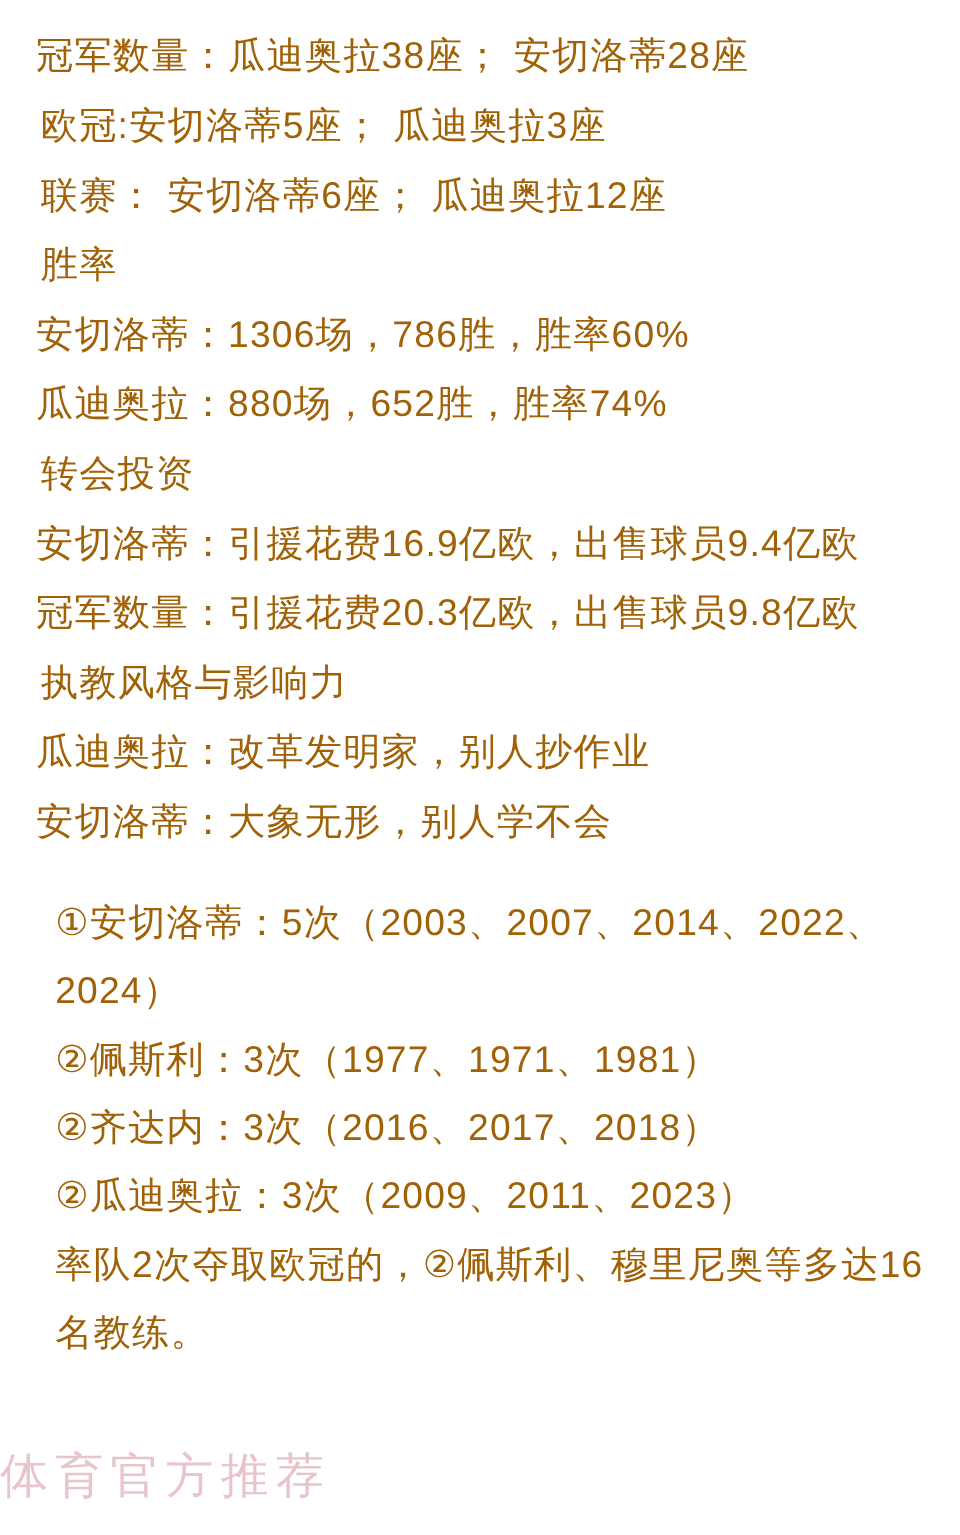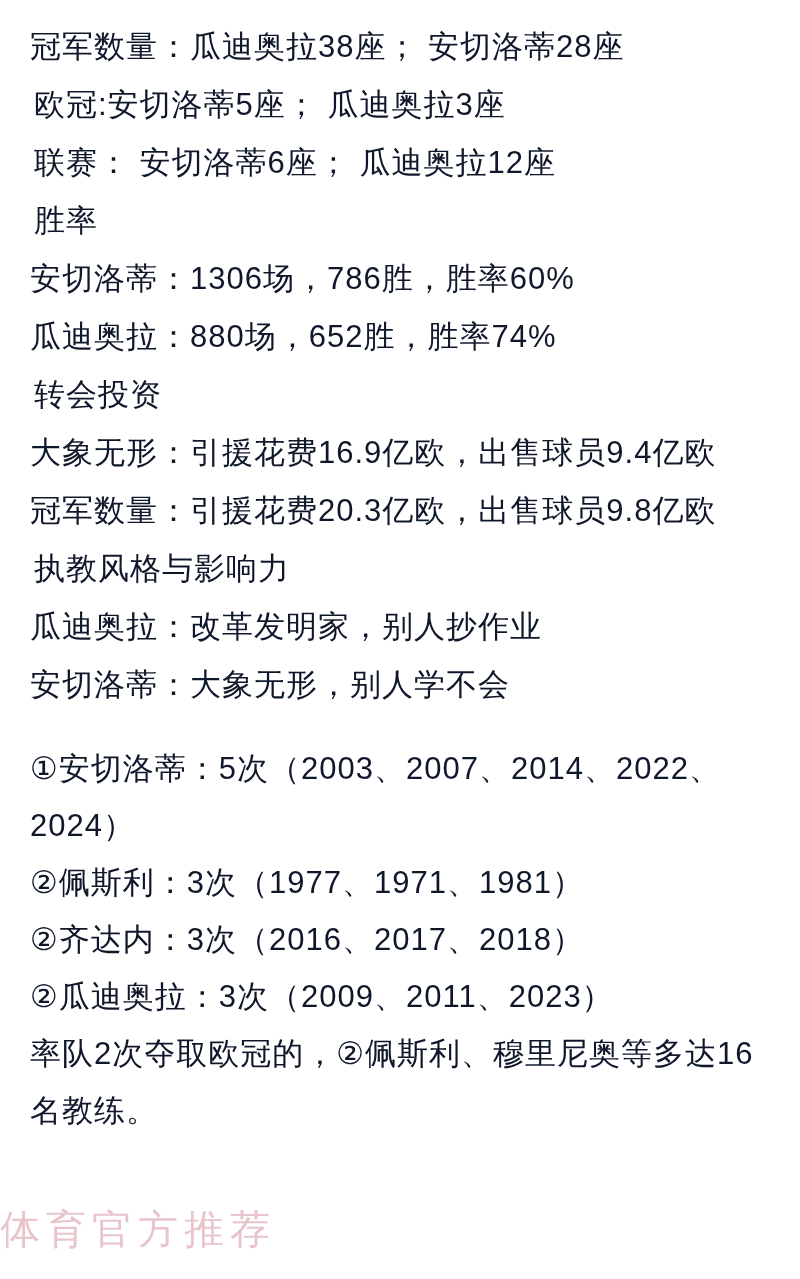--- a/index.html
+++ b/index.html
@@ -20,31 +20,32 @@
     width: 800px;
     height: 1279px;
     box-sizing: border-box;
     padding: 18px 30px 0 30px;
   }
   .line {
     font-size: 31px;
     line-height: 58px;
     letter-spacing: 1px;
     white-space: pre-wrap;
-    color: #0f172a;
+    color: #a16207;
     font-weight: 500;
   }
   .line.indent {
     padding-left: 4px;
   }
   .gap {
     height: 26px;
   }
   .block-list .line {
     line-height: 57px;
+    margin-left: 16px;
   }
   .watermark {
     position: absolute;
     left: 0;
     right: 0;
     bottom: 22px;
     text-align: left;
     font-size: 40px;
     color: rgba(214, 150, 160, 0.55);
     letter-spacing: 6px;
@@ -65,21 +66,21 @@
   </div>
 
   <div>
     <div class="line indent">胜率</div>
     <div class="line">安切洛蒂：1306场，786胜，胜率60%</div>
     <div class="line">瓜迪奥拉：880场，652胜，胜率74%</div>
   </div>
 
   <div>
     <div class="line indent">转会投资</div>
-    <div class="line">大象无形：引援花费16.9亿欧，出售球员9.4亿欧</div>
+    <div class="line">安切洛蒂：引援花费16.9亿欧，出售球员9.4亿欧</div>
     <div class="line">冠军数量：引援花费20.3亿欧，出售球员9.8亿欧</div>
   </div>
 
   <div>
     <div class="line indent">执教风格与影响力</div>
     <div class="line">瓜迪奥拉：改革发明家，别人抄作业</div>
     <div class="line">安切洛蒂：大象无形，别人学不会</div>
   </div>
 
   <div class="gap"></div>

